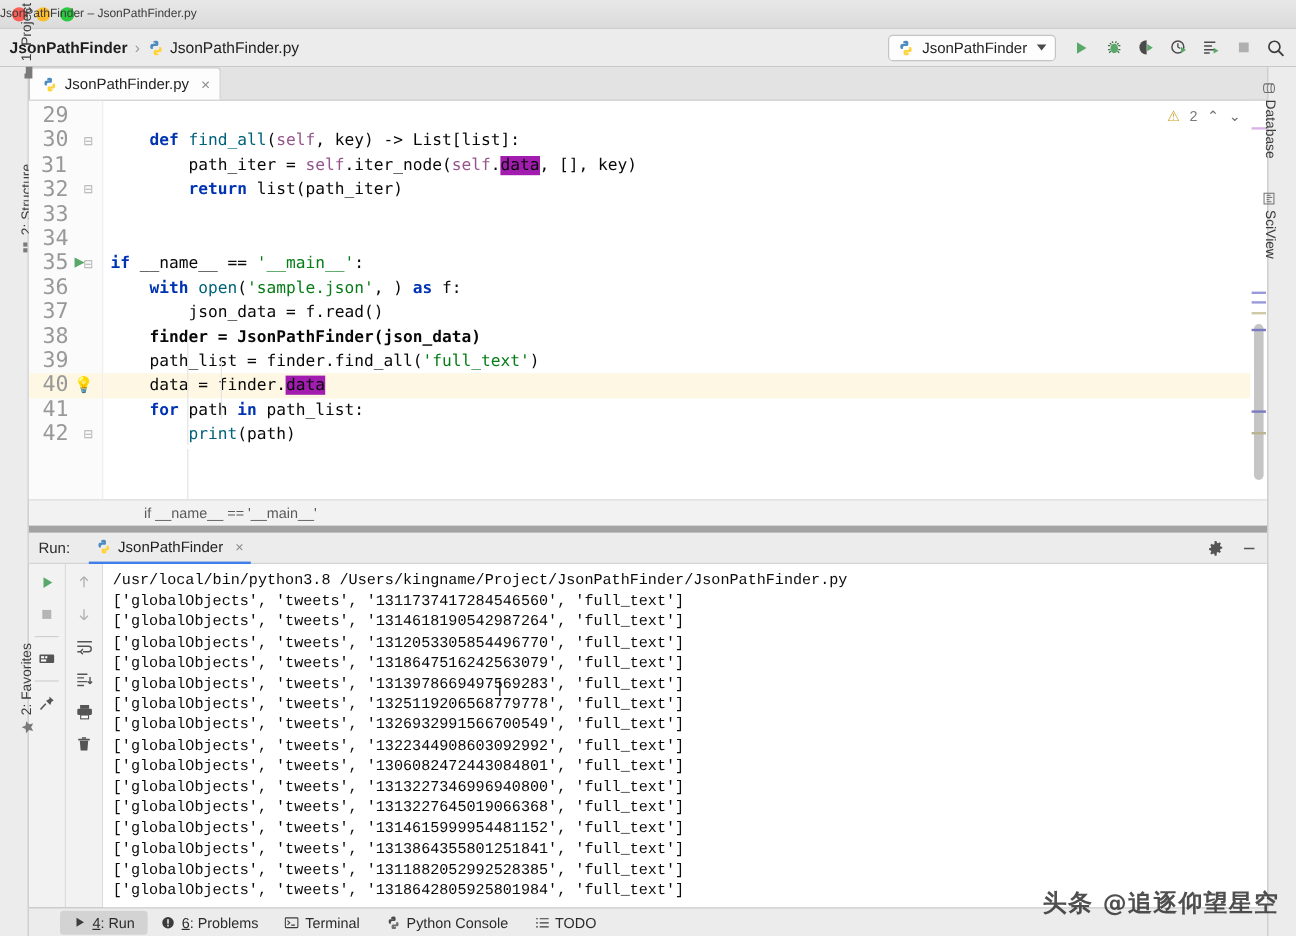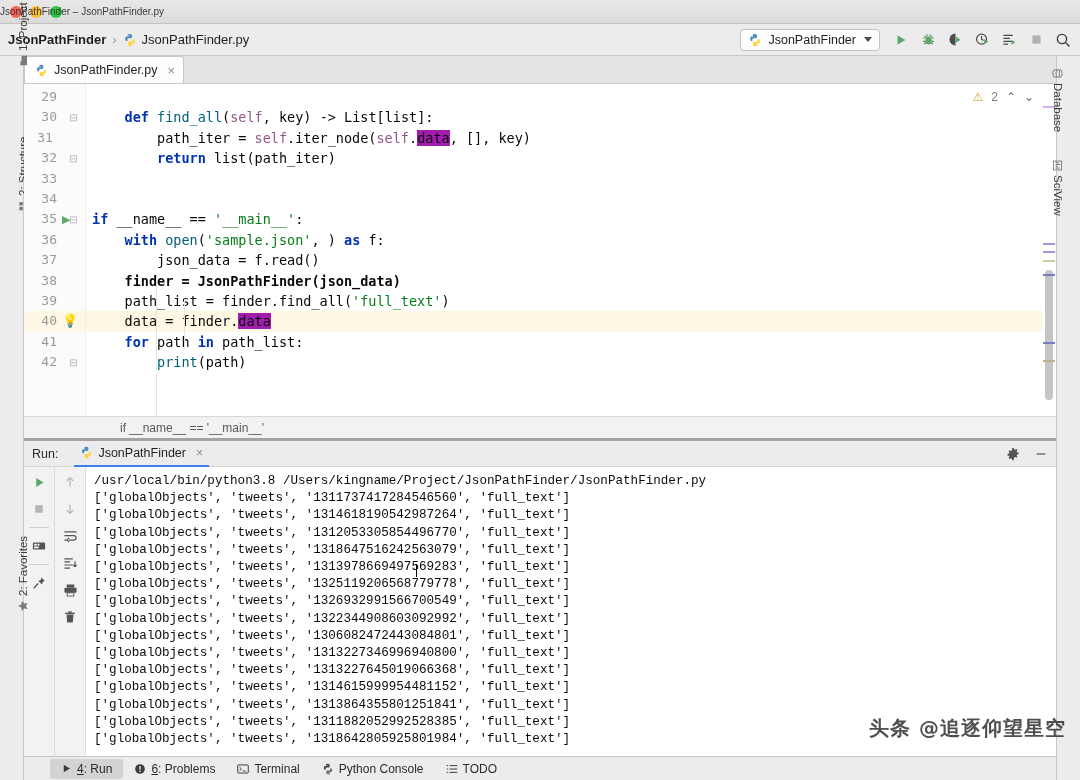--- a/index.html
+++ b/index.html
@@ -93,21 +93,21 @@
   }
   .code-area { flex: 1; position: relative; overflow: hidden; }
   .line {
     height: 20.4px; line-height: 20.4px;
     font-family: "DejaVu Sans Mono", monospace; font-size: 13.5px;
     white-space: pre; color: #080808;
   }
   .ln {
     position: absolute; right: 28px;
     height: 20.4px; line-height: 20.4px;
-    font-family: "DejaVu Sans Mono", monospace; font-size: 13px; color: #999999;
+    font-family: "DejaVu Sans Mono", monospace; font-size: 18px; color: #999999;
     text-align: right; width: 24px;
   }
   .fold {
     position: absolute; right: 6px; width: 11px; height: 20.4px;
     display: flex; align-items: center; justify-content: center;
     color: #b0b0b0; font-size: 10px;
   }
   .runmark { position: absolute; left: 38px; color: #59a869; font-size: 11px; }
   .bulb { position: absolute; left: 38px; font-size: 13px; }
   .hl-line { position: absolute; left: 0; right: 0; height: 20.4px; background: #fdf7e3; }
@@ -134,21 +134,21 @@
   .chev { color: #6f6f6f; font-size: 12px; }
 
   
   .ed-crumb {
     height: 22px; background: #f2f2f2; border-top: 1px solid #d7d7d7;
     display: flex; align-items: center; padding-left: 96px;
     font-size: 12px; color: #5a5a5a;
   }
 
   
-  .run-window { height: 318px; display: flex; flex-direction: column; border-top: 3px solid #a3a3a3; }
+  .run-window { height: 318px; display: flex; flex-direction: column; border-top: 6px solid #a3a3a3; }
   .run-header {
     height: 26px; background: #ececec; display: flex; align-items: center;
     padding-left: 8px; border-bottom: 1px solid #d4d4d4; position: relative;
   }
   .run-label { font-size: 12.5px; color: #2b2b2b; margin-right: 16px; }
   .run-tab {
     display: flex; align-items: center; gap: 5px;
     font-size: 12.5px; color: #1f1f1f; height: 26px; padding: 0 6px;
     border-bottom: 2px solid #3d7ee8;
   }
@@ -178,21 +178,21 @@
     height: 24px; background: #ececec; border-top: 1px solid #c5c5c5;
     display: flex; align-items: center; padding-left: 26px; gap: 0px;
     font-size: 12px; color: #2b2b2b;
   }
   .bt-item { display: flex; align-items: center; gap: 5px; padding: 0 11px; height: 20px; }
   .bt-item.active { background: #d3d3d3; border-radius: 3px; }
   .bt-item u { text-decoration: underline; }
 
   
   .watermark {
-    position: absolute; right: 14px; bottom: 38px;
+    position: absolute; right: 14px; bottom: 14px;
     font-size: 20px; color: rgba(40,40,40,0.82);
     font-family: "DejaVu Sans", sans-serif; font-weight: bold;
     letter-spacing: 1px; pointer-events: none;
   }
   svg { display: block; }
 </style>
 </head>
 <body>
 
 <div class="app">

